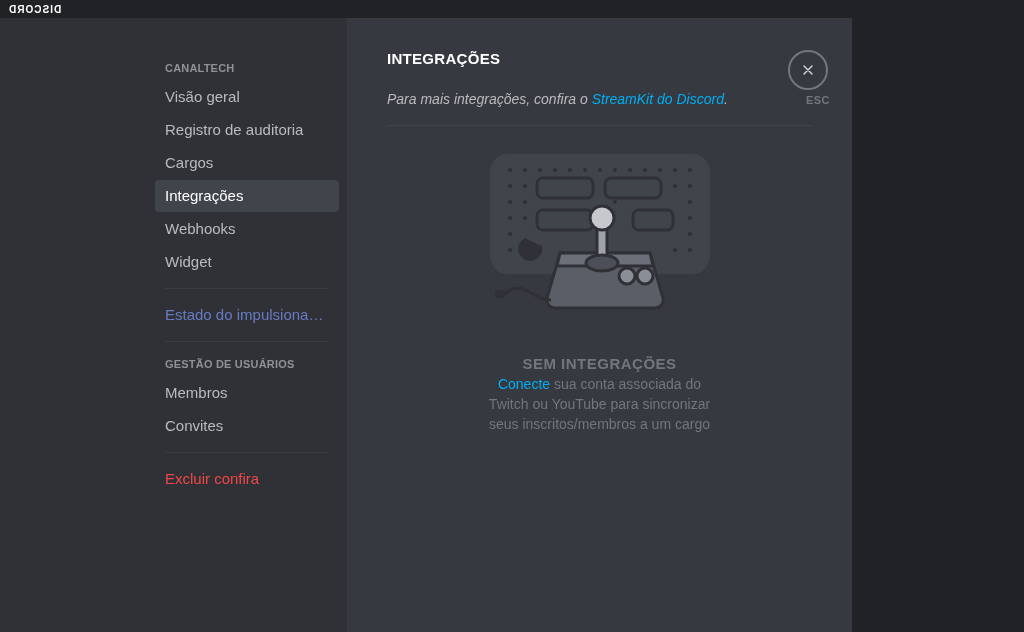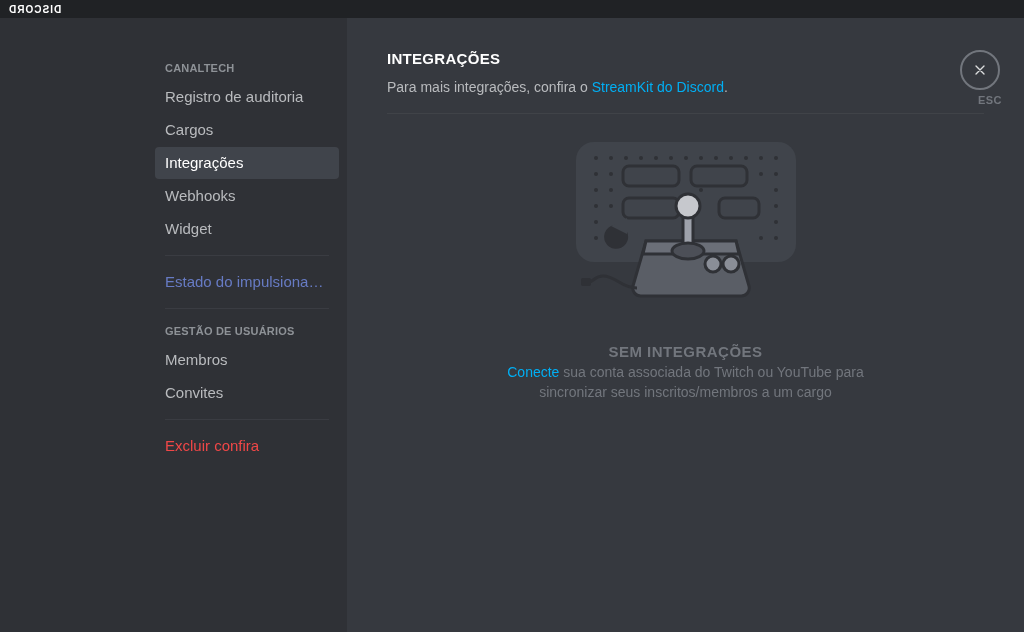--- a/index.html
+++ b/index.html
@@ -1,59 +1,60 @@
 <!DOCTYPE html>
 <html><head>
 <meta charset="utf-8">
 <style>
   html, body { margin:0; padding:0; width:1024px; height:632px; overflow:hidden;
     font-family:"Helvetica Neue", Helvetica, Arial, sans-serif;
     background:#202225; }
   .topbar { height:18px; background:#202225; padding:0 8px; display:flex; align-items:center; }
   .wordmark { color:#fff; font-size:10px; font-weight:800; letter-spacing:1px; transform:scaleX(-1); }
-  .app { display:flex; width:1024px; height:614px; }
+  .app { display:flex; width:852px; height:614px; }
   .gutter-left { width:155px; height:100%; background:#2f3136; flex-shrink:0; }
   .sidebar { width:192px; height:100%; background:#2f3136; padding:38px 8px 0 0; flex-shrink:0; box-sizing:border-box; }
   .sidebar-group-header { color:#8e9297; font-size:11px; font-weight:700; letter-spacing:0.2px;
     padding:6px 10px 6px 10px; text-transform:uppercase; }
   .sidebar-item { color:#b9bbbe; font-size:15px; padding:6px 10px; margin:1px 0; border-radius:4px;
     cursor:pointer; line-height:20px; white-space:nowrap; overflow:hidden; text-overflow:ellipsis; }
   .sidebar-item.selected { background:#40444b; color:#fff; }
   .sidebar-item.premium { color:#677bc4;text-align:right; }
   .sidebar-item.danger { color:#f04747; }
   .sep { height:1px; background:#3a3c42; margin:10px 10px 10px 10px; }
   .content { flex:1; height:100%; background:#36393f; position:relative; padding:32px 40px 0 40px;
     box-sizing:border-box; }
   .close-btn { position:absolute; top:32px; right:24px; width:36px; height:36px;
     border:2px solid #72767d; border-radius:50%; display:flex; align-items:center; justify-content:center;
     cursor:pointer; }
   .close-btn svg { width:16px; height:16px; stroke:#dcddde; }
   .esc { position:absolute; top:76px; right:22px; color:#72767d; font-size:11px; font-weight:600; letter-spacing:0.5px; }
   .page-title { color:#fff; font-size:15px; font-weight:700; letter-spacing:0.3px; text-transform:uppercase; }
-  .sub { color:#b9bbbe; font-size:14px; margin-top:12px; }
+  .sub { color:#b9bbbe; font-size:14px; margin-top:24px;font-style:italic; }
   .sub .link { color:#00aff4; cursor:pointer; }
   .divider { height:1px; background:#404348; margin-top:18px; }
   .empty-wrap { text-align:center; margin-top:22px; }
   .illus { width:270px; height:175px; margin:0 auto; }
   .empty-title { color:#72767d; font-size:15px; font-weight:700; letter-spacing:0.5px; margin-top:28px; }
   .empty-body { color:#72767d; font-size:14px; margin-top:2px; line-height:20px; padding:0 90px; }
   .empty-body .link { color:#00aff4; cursor:pointer; }
 </style>
 </head>
 <body>
 
 <div class="topbar">
   <span class="wordmark">DISCORD</span>
 </div>
 
 <div class="app">
   <div class="gutter-left"></div>
 
   <div class="sidebar">
     <div class="sidebar-group-header">CANALTECH</div>
+    <div class="sidebar-item"><span>Visão geral</span></div>
     <div class="sidebar-item"><span>Registro de auditoria</span></div>
     <div class="sidebar-item"><span>Cargos</span></div>
     <div class="sidebar-item selected"><span>Integrações</span></div>
     <div class="sidebar-item"><span>Webhooks</span></div>
     <div class="sidebar-item"><span>Widget</span></div>
 
     <div class="sep"></div>
     <div class="sidebar-item premium"><span>Estado do impulsionam…</span></div>
     <div class="sep"></div>
 

